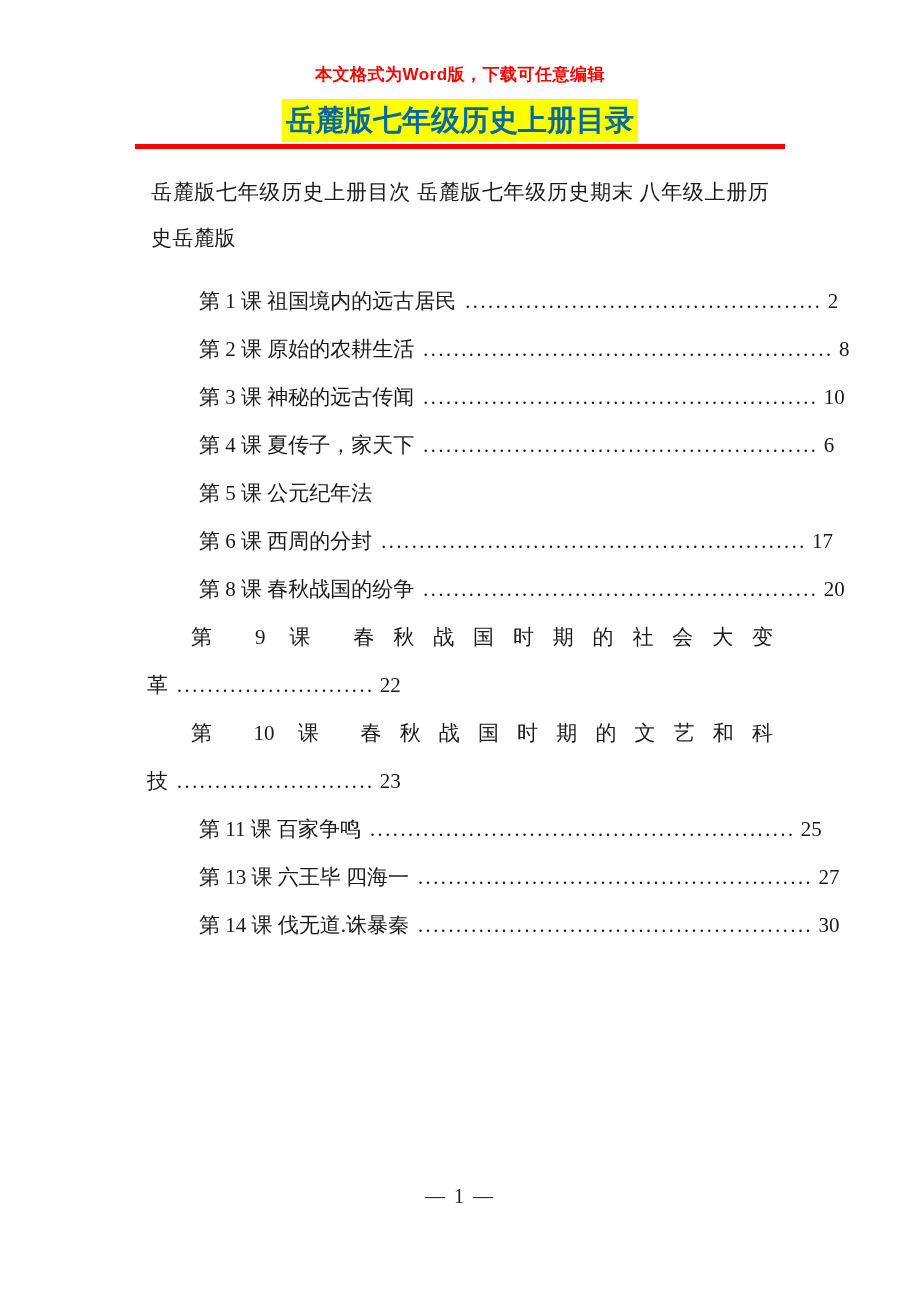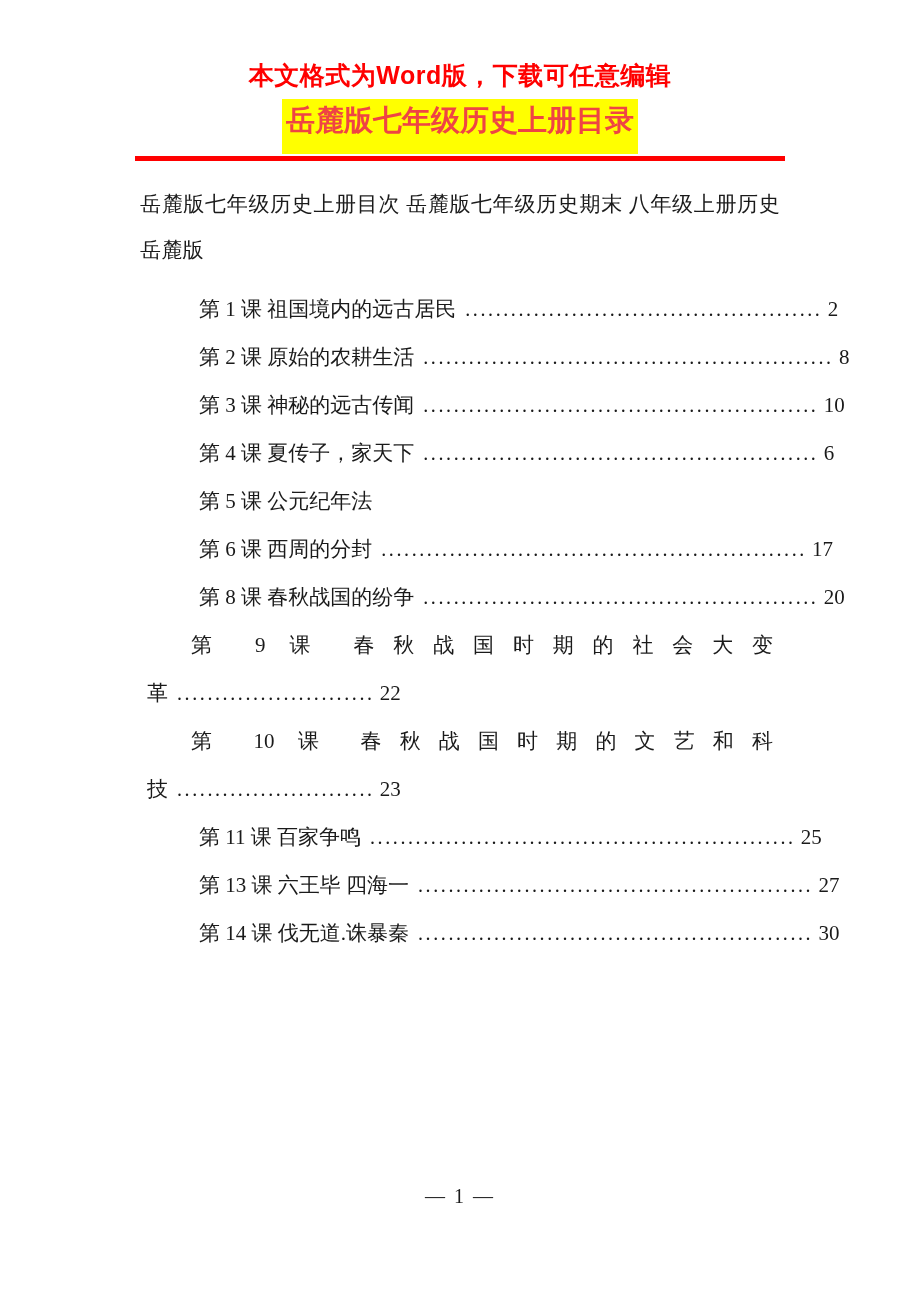--- a/index.html
+++ b/index.html
@@ -26,59 +26,59 @@
   }
 
   
   .banner {
     text-align: center;
     padding-top: 58px;
   }
   .banner-line {
     color: #ff0000;
     font-weight: bold;
-    font-size: 25px;
+    font-size: 17px;
     line-height: 34px;
     letter-spacing: 0.5px;
     font-family: "Liberation Sans", "DejaVu Sans", sans-serif;
     white-space: nowrap;
   }
 
   .doc-title-wrap {
     text-align: center;
     margin-top: 7px;
   }
   .doc-title {
     display: inline-block;
     background: #ffff00;
-    color: #ef4444;
+    color: #0369a1;
     font-weight: bold;
     font-size: 29px;
     line-height: 40px;
-    padding: 1px 4px 14px 4px;
+    padding: 1px 4px 2px 4px;
     letter-spacing: 0px;
     font-family: "Liberation Serif", "DejaVu Serif", serif;
     white-space: nowrap;
   }
 
   .rule {
     height: 5px;
     background: #ff0000;
     margin-top: 2px;
     margin-bottom: 20px;
   }
 
   
   .para {
     font-size: 21px;
     line-height: 46px;
     text-align: justify;
     text-justify: inter-ideograph;
     letter-spacing: 0.2px;
-    margin: 5px;
+    margin: 16px;
   }
   .para.indent {
     text-indent: 44px;
   }
 
   
   .toc {
     margin: 12px;
     padding: 0;
     list-style: none;

